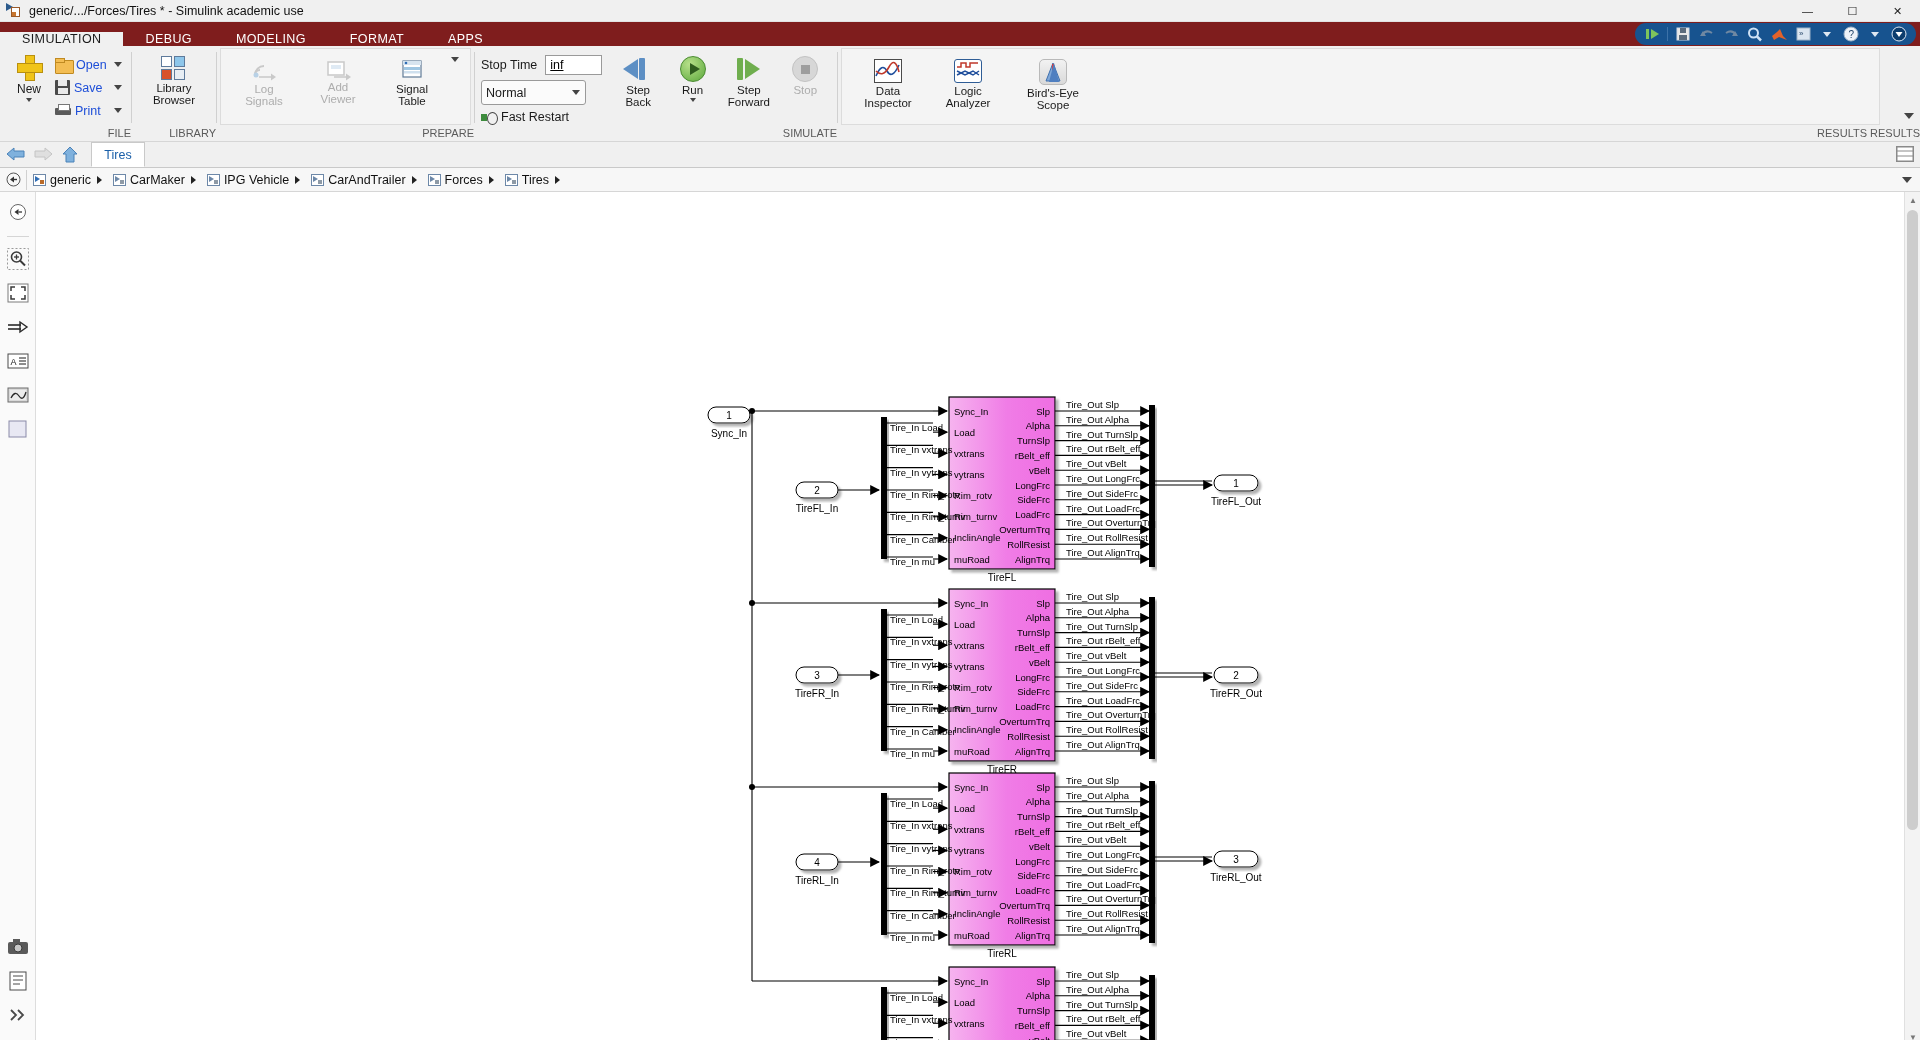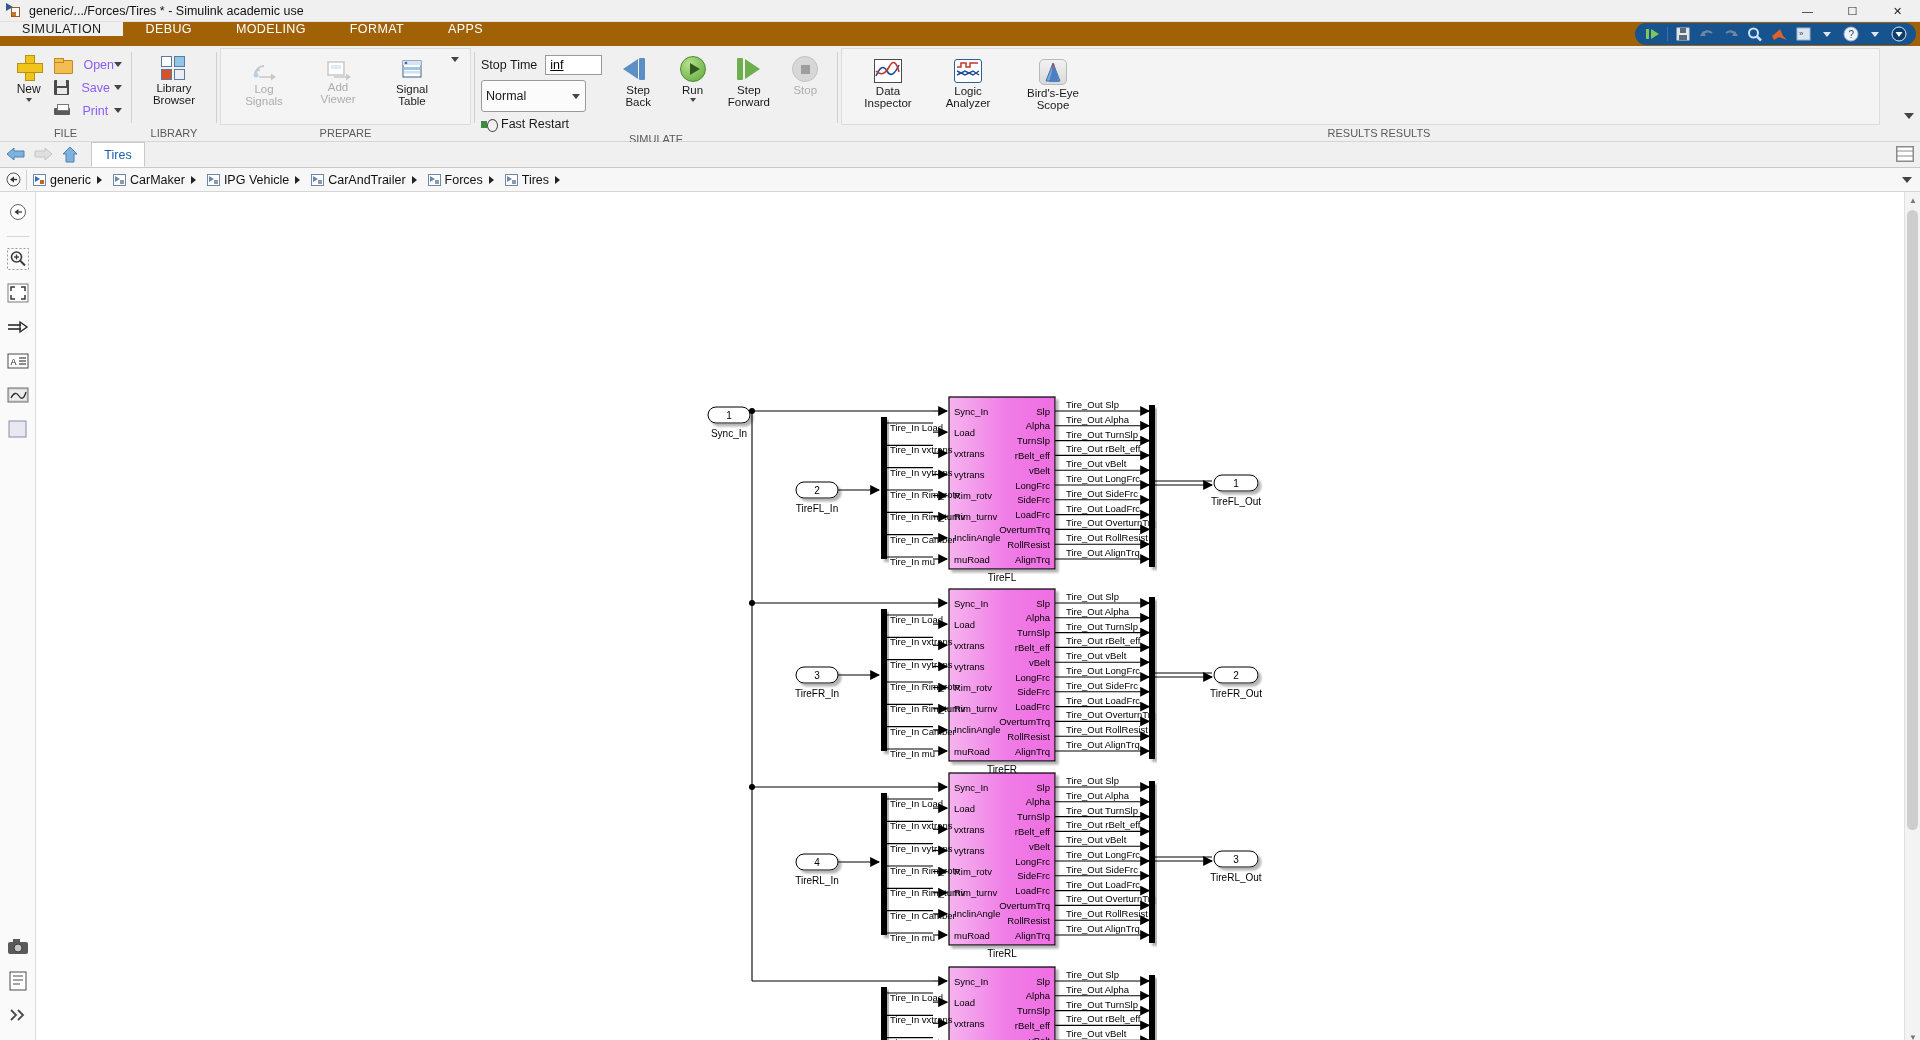--- a/index.html
+++ b/index.html
@@ -26,41 +26,41 @@
   .titlebar .ticon .box {
     position:absolute; left:5px; top:4px; width:9px; height:10px;
     background:#fff; border:1px solid #9a5a2a;
   }
   .titlebar .ticon .box:after{content:"";position:absolute;left:0;bottom:0;width:4px;height:4px;background:#c8762f;}
   .titlebar .ttext { margin-left:5px; font-size:12.5px; color:#111; }
   .winbtns { position:absolute; right:0; top:0; height:22px; display:flex; }
   .winbtn { width:45px; height:22px; display:flex; align-items:center; justify-content:center; color:#222; font-size:11px;}
 
   
-  .tabbar { height:24px; background:#a16207; display:flex; align-items:flex-start; position:relative; }
+  .tabbar { height:24px; background:#7f1d1d; display:flex; align-items:flex-end; position:relative; }
   .tab { color:#fff; font-size:12.5px; display:flex; align-items:center; justify-content:center;
          padding:0 22px; letter-spacing:.4px; }
   .tab.active { background:#f0f0f0; color:#1a1a1a; }
   .qat { position:absolute; right:4px; top:1px; height:22px; display:flex; align-items:center; gap:2px;
          background:#17538f; border-radius:11px; padding:0 6px;}
   .qicon { width:22px;height:18px;display:flex;align-items:center;justify-content:center;color:#dfe8f2;font-size:12px;}
   .qsep { width:1px;height:14px;background:#3d72a8;margin:0 2px;}
 
   
   .ribbon { background:#f0f0f0; height:96px; display:flex; position:relative; border-bottom:1px solid #d6d6d6;}
   .rgroup { display:flex; flex-direction:column; justify-content:space-between; position:relative; }
-  .rgroup .gtitle { text-align:center; color:#5a5a5a; font-size:11px; height:16px; line-height:16px;}
+  .rgroup .gtitle { text-align:right; color:#5a5a5a; font-size:11px; height:16px; line-height:16px;}
   .rgroup .gbody { flex:1; display:flex; align-items:flex-start; padding:4px 6px 0 6px;}
   .vsep { width:1px; background:#d0d0d0; margin:6px 0 18px 0; }
 
   .bigbtn { width:56px; display:flex; flex-direction:column; align-items:center; padding-top:2px; cursor:default;}
   .bigbtn .lbl { font-size:11.5px; text-align:center; line-height:12px; margin-top:2px; color:#1a1a1a;}
   .bigbtn.dim .lbl { color:#adadad; }
   .smallrow { display:flex; align-items:center; height:23px; padding:0 3px; }
-  .smallrow .lbl { font-size:12.5px; margin-left:12px; color:#8b5cf6;}
+  .smallrow .lbl { font-size:12.5px; margin-left:4px; color:#1d4ed8;}
   .caret { width:0;height:0;border-left:4px solid transparent;border-right:4px solid transparent;border-top:5px solid #444; margin-left:auto; }
   .caret.sm { border-left-width:3.5px;border-right-width:3.5px;border-top-width:4.5px; }
 
   
   .ic-new{width:26px;height:26px;position:relative;}
   .ic-new:before,.ic-new:after{content:"";position:absolute;background:#f0c419;border:1px solid #b9900f;}
   .ic-new:before{left:9px;top:1px;width:8px;height:24px;}
   .ic-new:after{left:1px;top:9px;width:24px;height:8px;}
   .ic-folder{width:17px;height:14px;position:relative;}
   .ic-folder:before{content:"";position:absolute;left:0;top:2px;width:17px;height:12px;background:#f3bd53;border:1px solid #c08a21;border-radius:1px;}
@@ -81,21 +81,21 @@
   .ic-lib div:nth-child(4){background:#e8eef4;}
 
   
   .ic-log{width:26px;height:22px;position:relative;}
   .ic-add{width:24px;height:20px;position:relative;}
   .ic-sigtab{width:24px;height:22px;position:relative;}
 
   .stopwrap{display:flex;align-items:center;height:22px;}
   .stoplbl{font-size:12.5px;margin-right:8px;}
   .stopinput{width:57px;height:20px;border:1px solid #9a9a9a;background:#fff;font-size:12.5px;padding:0 4px;font-family:"Liberation Sans",sans-serif;text-decoration:underline;}
-  .modeselect{width:105px;height:32px;border:1px solid #9a9a9a;background:#fbfbfb;border-radius:3px;font-size:12.5px;
+  .modeselect{width:105px;height:25px;border:1px solid #9a9a9a;background:#fbfbfb;border-radius:3px;font-size:12.5px;
       display:flex;align-items:center;padding:0 4px;margin-top:4px;position:relative;}
   .modeselect .caret{position:absolute;right:5px;}
   .fastrow{display:flex;align-items:center;margin-top:5px;font-size:12.5px;}
   .ic-fast{width:15px;height:13px;position:relative;margin-right:5px;}
   .ic-fast:before{content:"";position:absolute;left:0;top:3px;width:6px;height:7px;background:#3d8b3d;}
   .ic-fast:after{content:"";position:absolute;left:6px;top:1px;width:9px;height:11px;border:1.5px solid #444;border-radius:50%;}
 
   
   .ic-stepback{width:30px;height:26px;position:relative;}
   .ic-stepback .tri{position:absolute;left:0;top:3px;width:0;height:0;border-right:15px solid #5d8fc4;border-top:10px solid transparent;border-bottom:10px solid transparent;}

